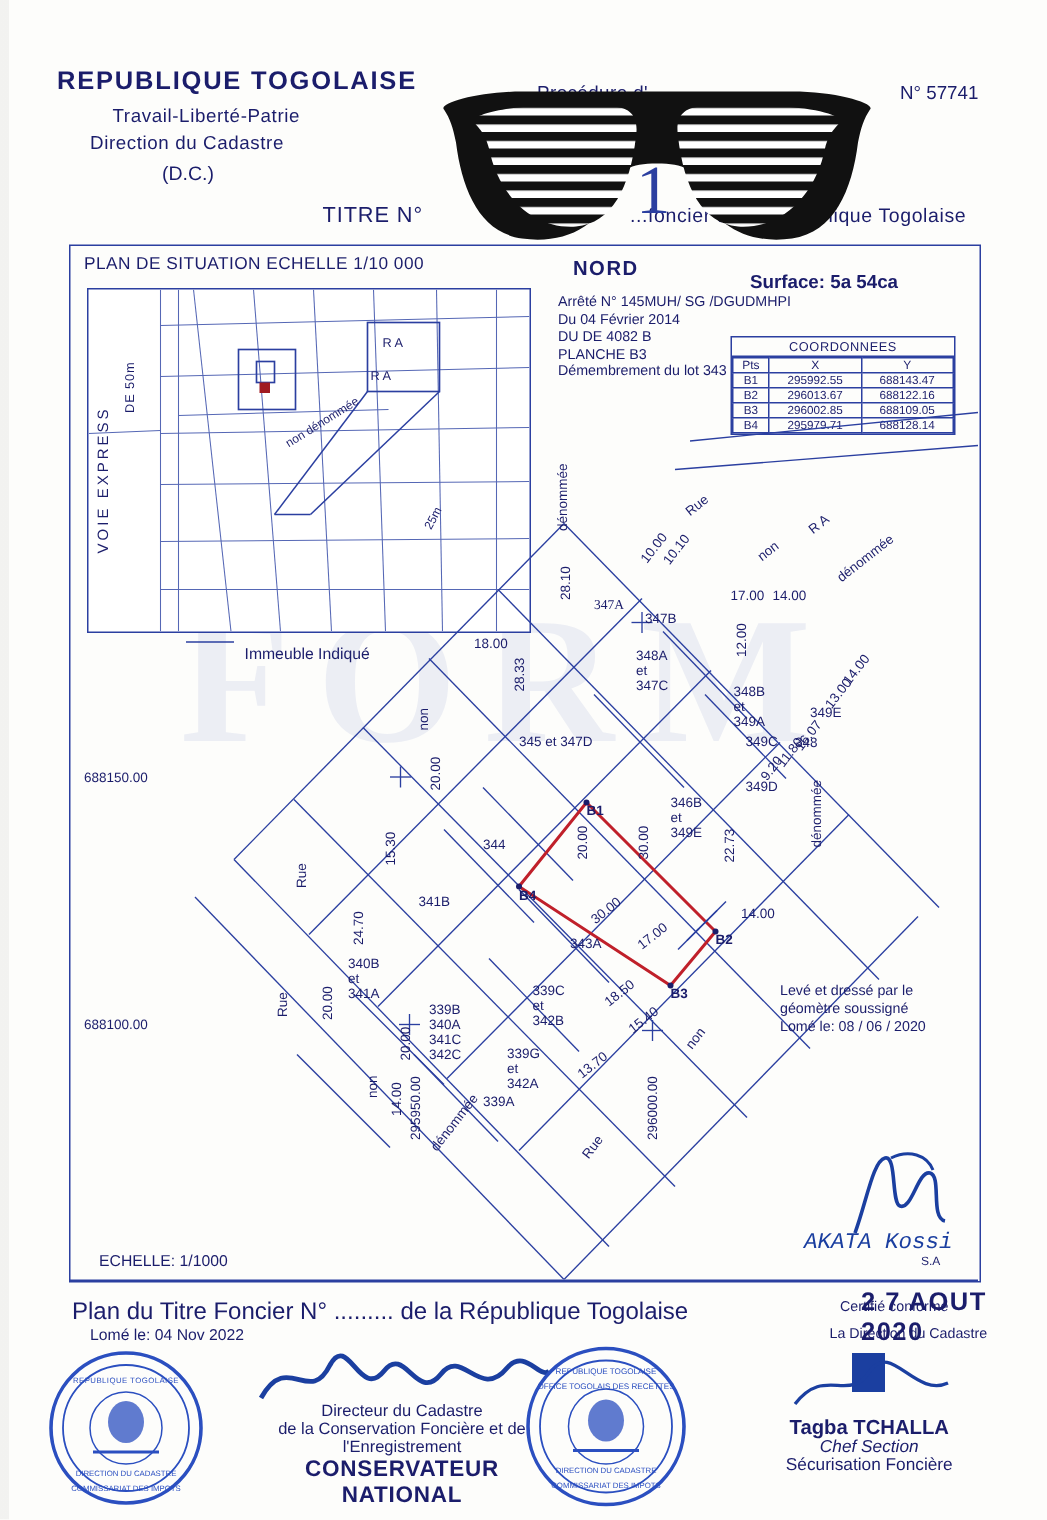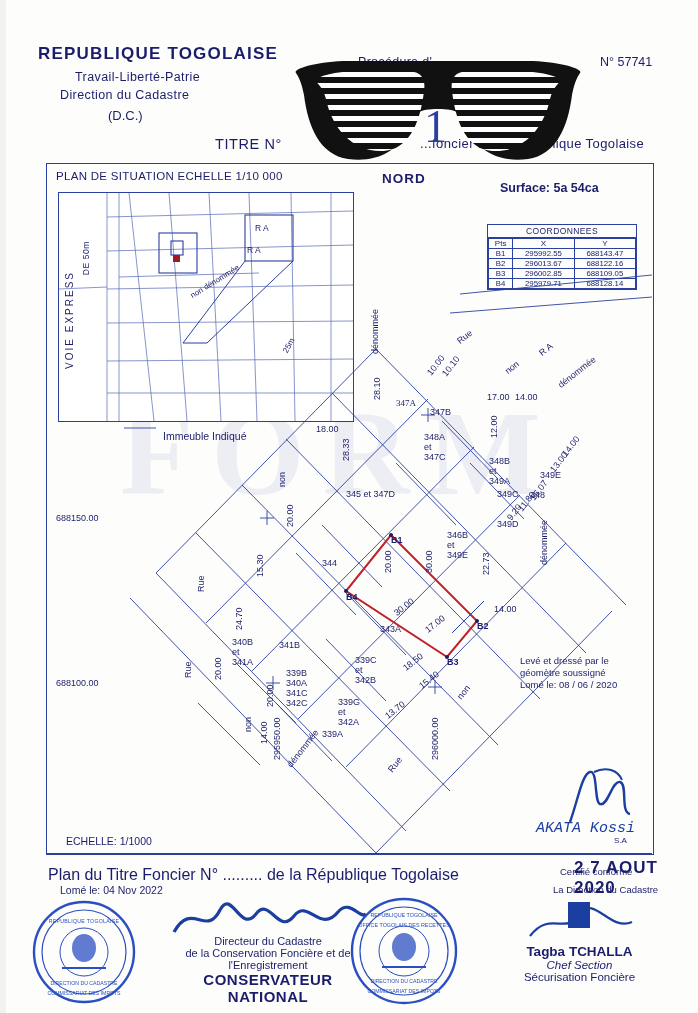--- a/index.html
+++ b/index.html
@@ -180,20 +180,27 @@
     <path d="M272,26 C274,22 252,16 228,16 L182,16 C168,16 162,22 164,36
              C168,70 180,94 204,96 C234,98 256,74 262,44 C265,32 270,30 272,26 Z" fill="url(#shutter)"></path>
   </svg>
   <div class="one-digit">1</div>
 
   <div class="frame"></div>
   <div class="framelabel">PLAN DE SITUATION ECHELLE 1/10 000</div>
   <div class="nord">NORD</div>
   <div class="surface">Surface: 5a  54ca</div>
 
+  <div class="arrete">
+    <div>Arrêté N° 145MUH/ SG /DGUDMHPI</div>
+    <div>Du 04 Février 2014</div>
+    <div>DU DE 4082 B</div>
+    <div>PLANCHE B3</div>
+    <div>Démembrement du lot 343</div>
+  </div>
 
   <div class="coord">
     <div class="ch">COORDONNEES</div>
     <table>
       <tbody>
           <tr>
         <th>Pts</th>
         <th>X</th>
         <th>Y</th>
       </tr>
@@ -333,21 +340,21 @@
       <div class="lbl" style="position: absolute; left: 489px; top: 456px; white-space: pre; line-height: 10px;">348B
 et
 349A</div>
       <div class="lbl" style="position: absolute; left: 497px; top: 489px; white-space: pre; line-height: 10px;">349C</div>
       <div class="lbl" style="position: absolute; left: 497px; top: 519px; white-space: pre; line-height: 10px;">349D</div>
       <div class="lbl" style="position: absolute; left: 346px; top: 489px; white-space: pre; line-height: 10px;">345 et 347D</div>
       <div class="lbl" style="position: absolute; left: 447px; top: 530px; white-space: pre; line-height: 10px;">346B
 et
 349E</div>
       <div class="lbl" style="position: absolute; left: 322px; top: 558px; white-space: pre; line-height: 10px;">344</div>
-      <div class="lbl" style="position: absolute; left: 279px; top: 596px; white-space: pre; line-height: 10px; margin-top: 44px;">341B</div>
+      <div class="lbl" style="position: absolute; left: 279px; top: 596px; white-space: pre; line-height: 10px;">341B</div>
       <div class="lbl" style="position: absolute; left: 232px; top: 637px; white-space: pre; line-height: 10px;">340B
 et
 341A</div>
       <div class="lbl" style="position: absolute; left: 380px; top: 624px; white-space: pre; line-height: 10px;">343A</div>
       <div class="lbl" style="position: absolute; left: 286px; top: 668px; white-space: pre; line-height: 10px;">339B
 340A
 341C
 342C</div>
       <div class="lbl" style="position: absolute; left: 355px; top: 655px; white-space: pre; line-height: 10px;">339C
 et

